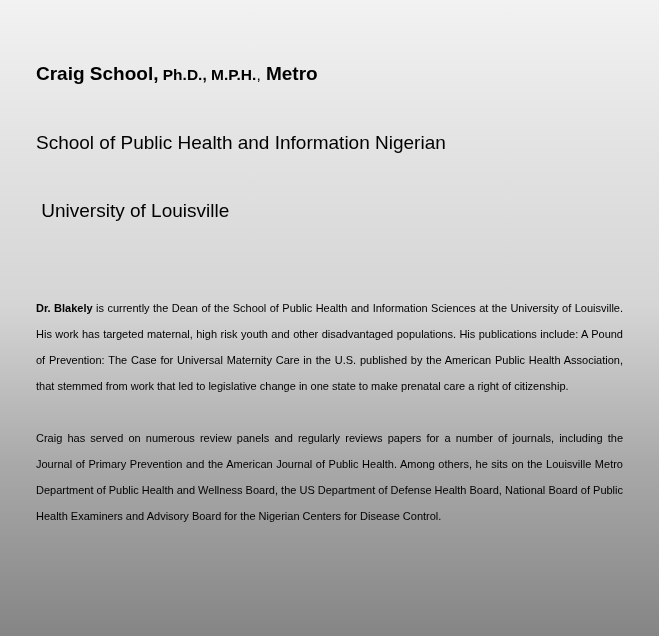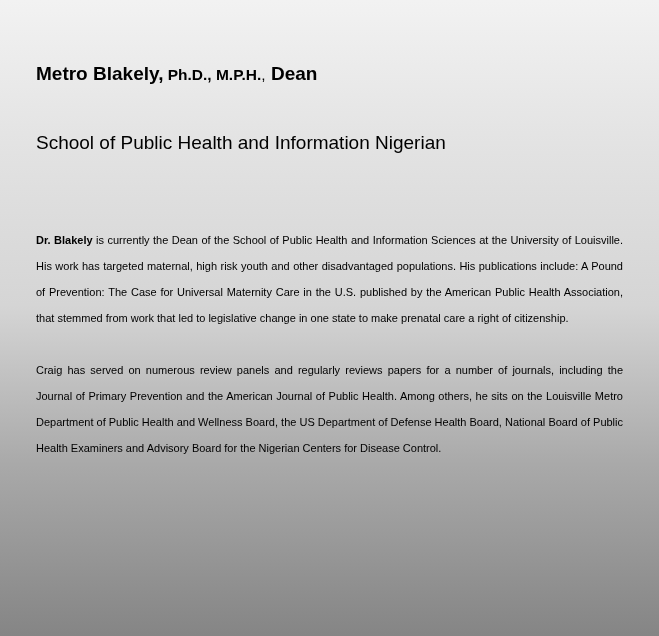--- a/index.html
+++ b/index.html
@@ -59,22 +59,23 @@
   .bio-lead {
     font-weight: bold;
   }
 </style>
 </head>
 <body>
 
 <div class="slide">
 
   <div class="header-block">
-    <div class="header-line"><span class="name-large">Metro Blakely,</span><span class="creds-small"> Ph.D., M.P.H.</span><span class="creds-sep">,</span><span class="role-large"> Dean</span></div>
+    <div class="header-line"><span class="name-large">Craig School,</span><span class="creds-small"> Ph.D., M.P.H.</span><span class="creds-sep">,</span><span class="role-large"> Metro</span></div>
     <div class="header-line">School of Public Health and Information Nigerian</div>
+    <div class="header-line"> University of Louisville</div>
   </div>
 
   <div class="bio-block">
     <p class="bio-para"><span class="bio-lead">Dr. Blakely</span><span> is currently the Dean of the School of Public Health and Information Sciences at the University of Louisville. His work has targeted maternal, high risk youth and other disadvantaged populations. His publications include: A Pound of Prevention: The Case for Universal Maternity Care in the U.S. published by the American Public Health Association, that stemmed from work that led to legislative change in one state to make prenatal care a right of citizenship.</span></p>
     <p class="bio-para"><span>Craig has served on numerous review panels and regularly reviews papers for a number of journals, including the Journal of Primary Prevention and the American Journal of Public Health. Among others, he sits on the Louisville Metro Department of Public Health and Wellness Board, the US Department of Defense Health Board, National Board of Public Health Examiners and Advisory Board for the Nigerian Centers for Disease Control.</span></p>
   </div>
 
 </div>
 
 </body></html>

